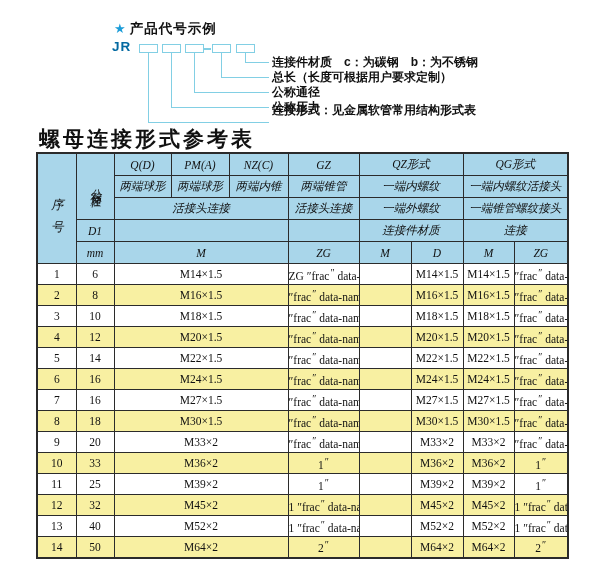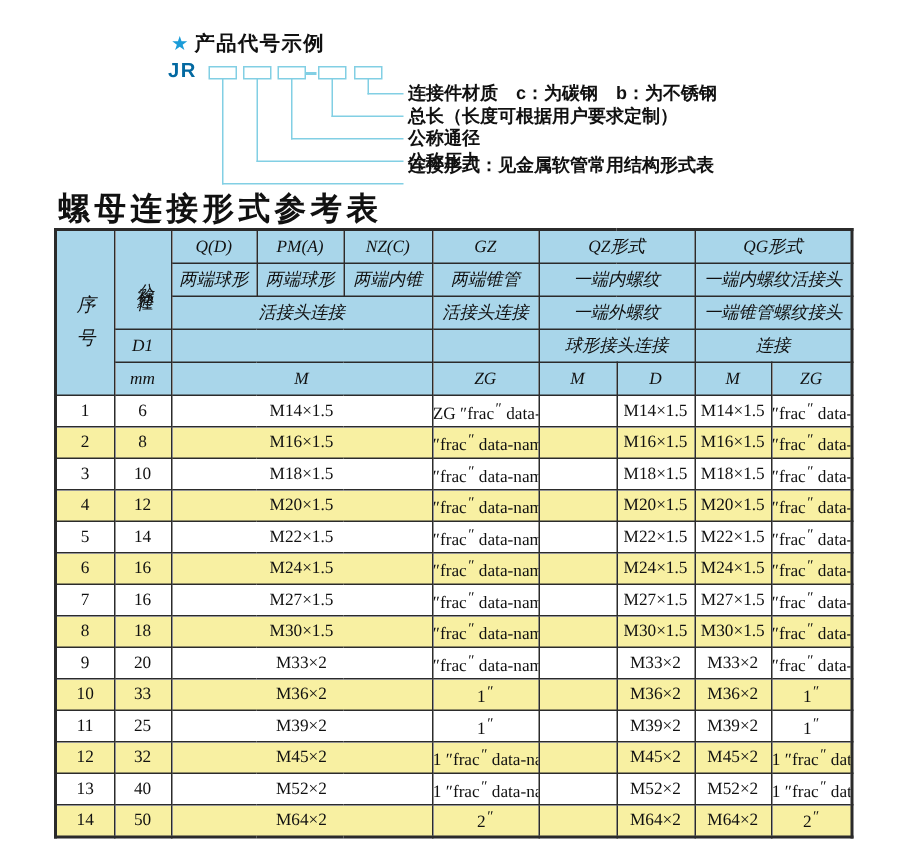--- a/index.html
+++ b/index.html
@@ -125,21 +125,21 @@
       <tr>
         <th colspan="3">活接头连接</th>
         <th>活接头连接</th>
         <th colspan="2">一端外螺纹</th>
         <th colspan="2">一端锥管螺纹接头</th>
       </tr>
       <tr>
         <th>D1</th>
         <th colspan="3"></th>
         <th></th>
-        <th colspan="2">球形接头连接</th>
+        <th colspan="2">连接件材质</th>
         <th colspan="2">连接</th>
       </tr>
       <tr>
         <th>mm</th>
         <th colspan="3">M</th>
         <th>ZG</th>
         <th>M</th>
         <th>D</th>
         <th>M</th>
         <th>ZG</th>

